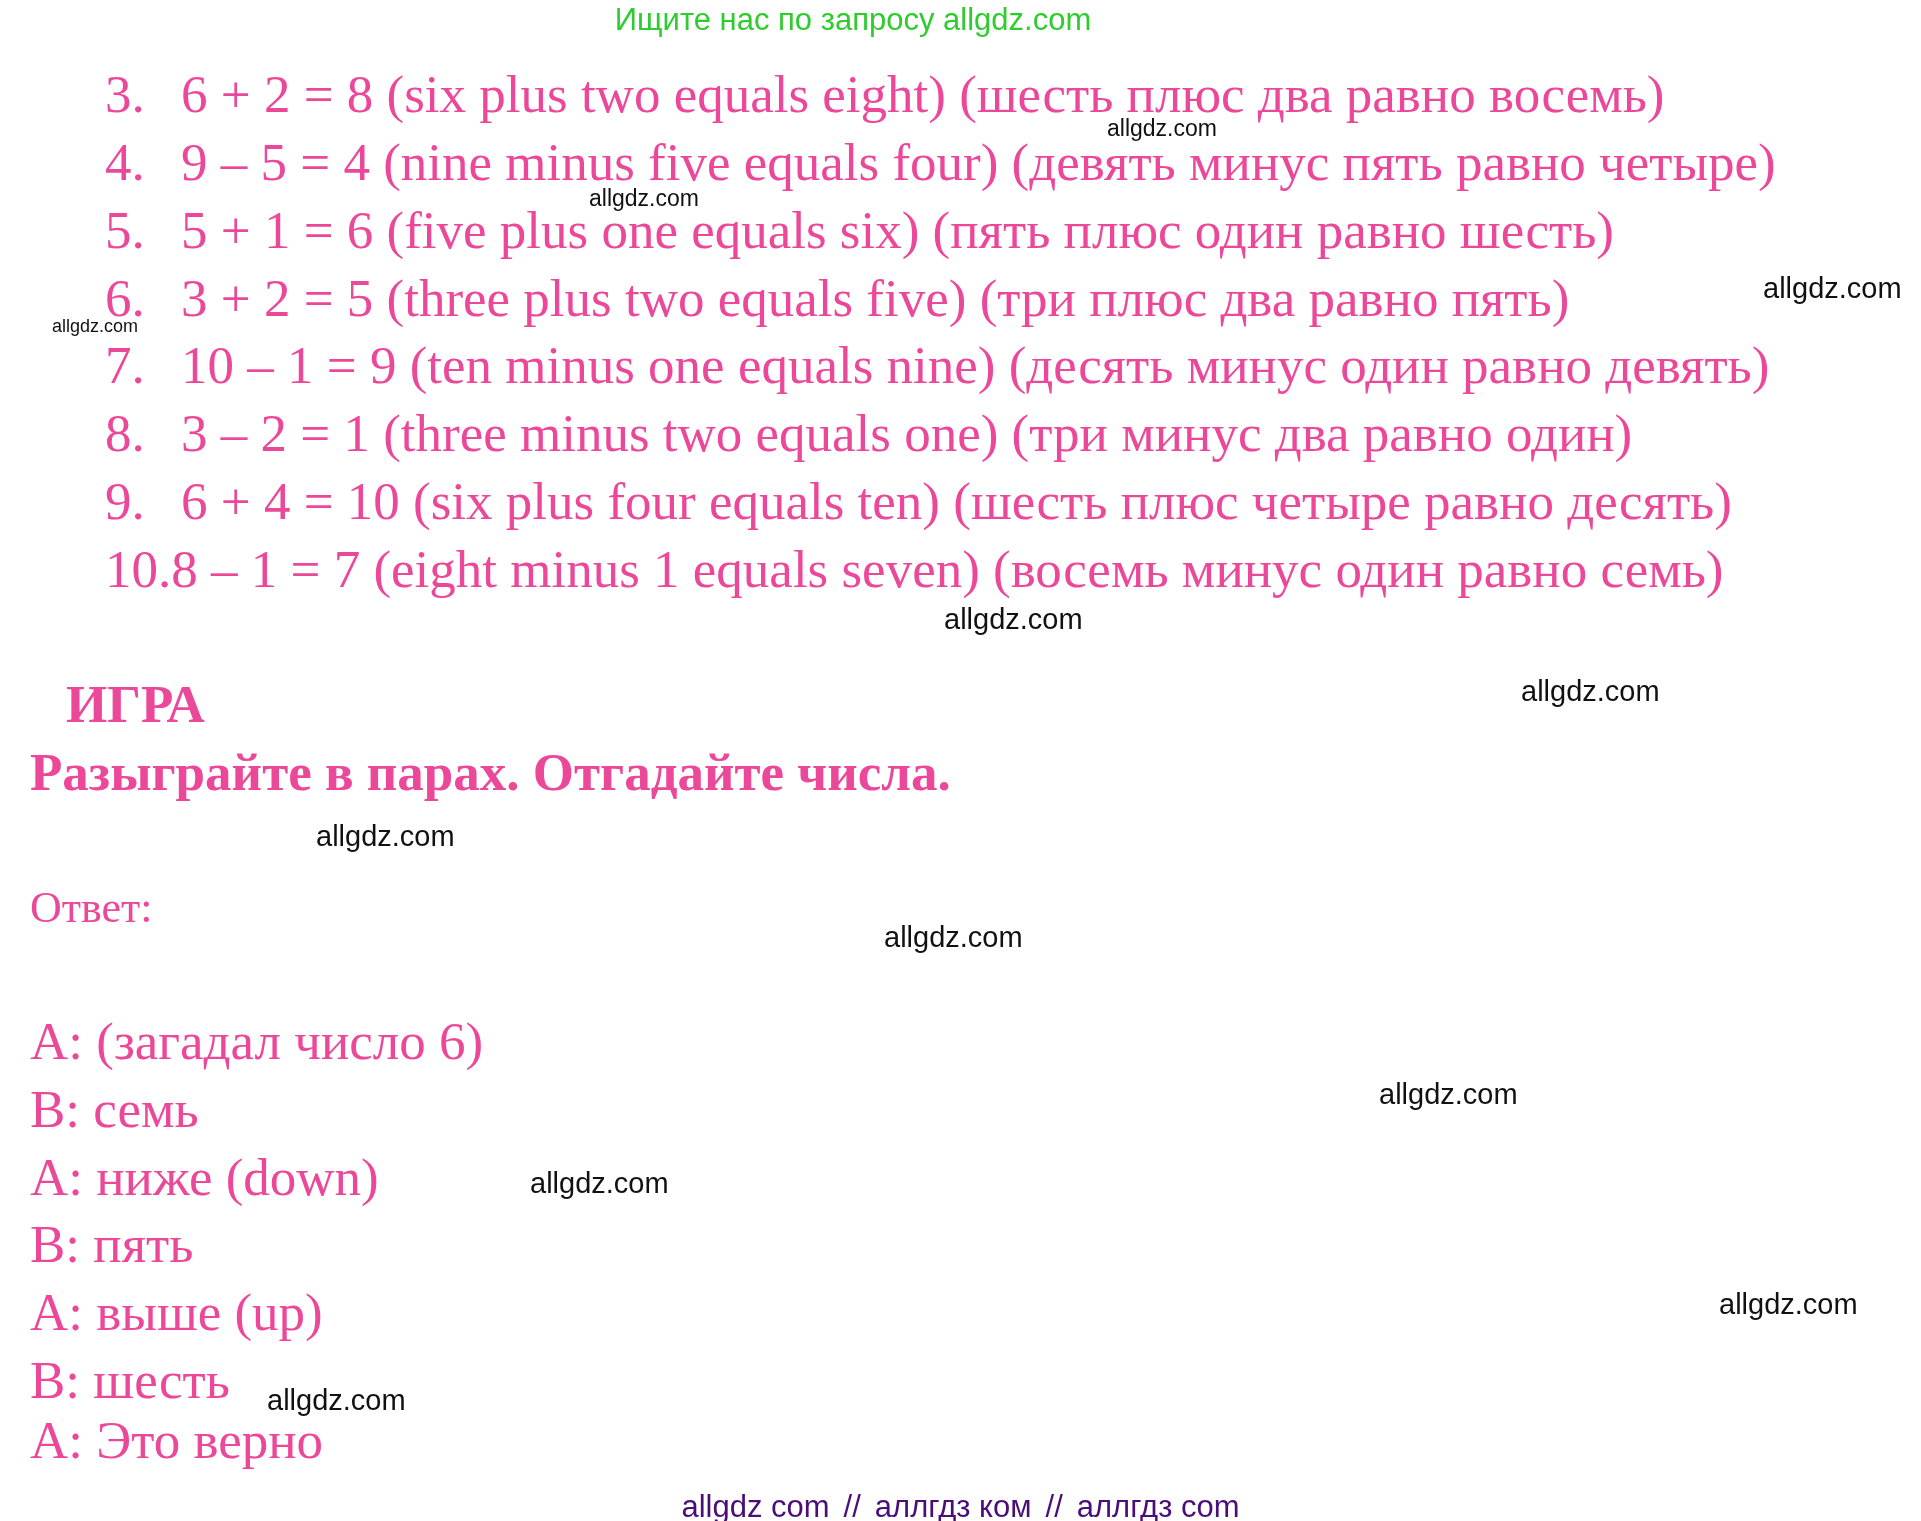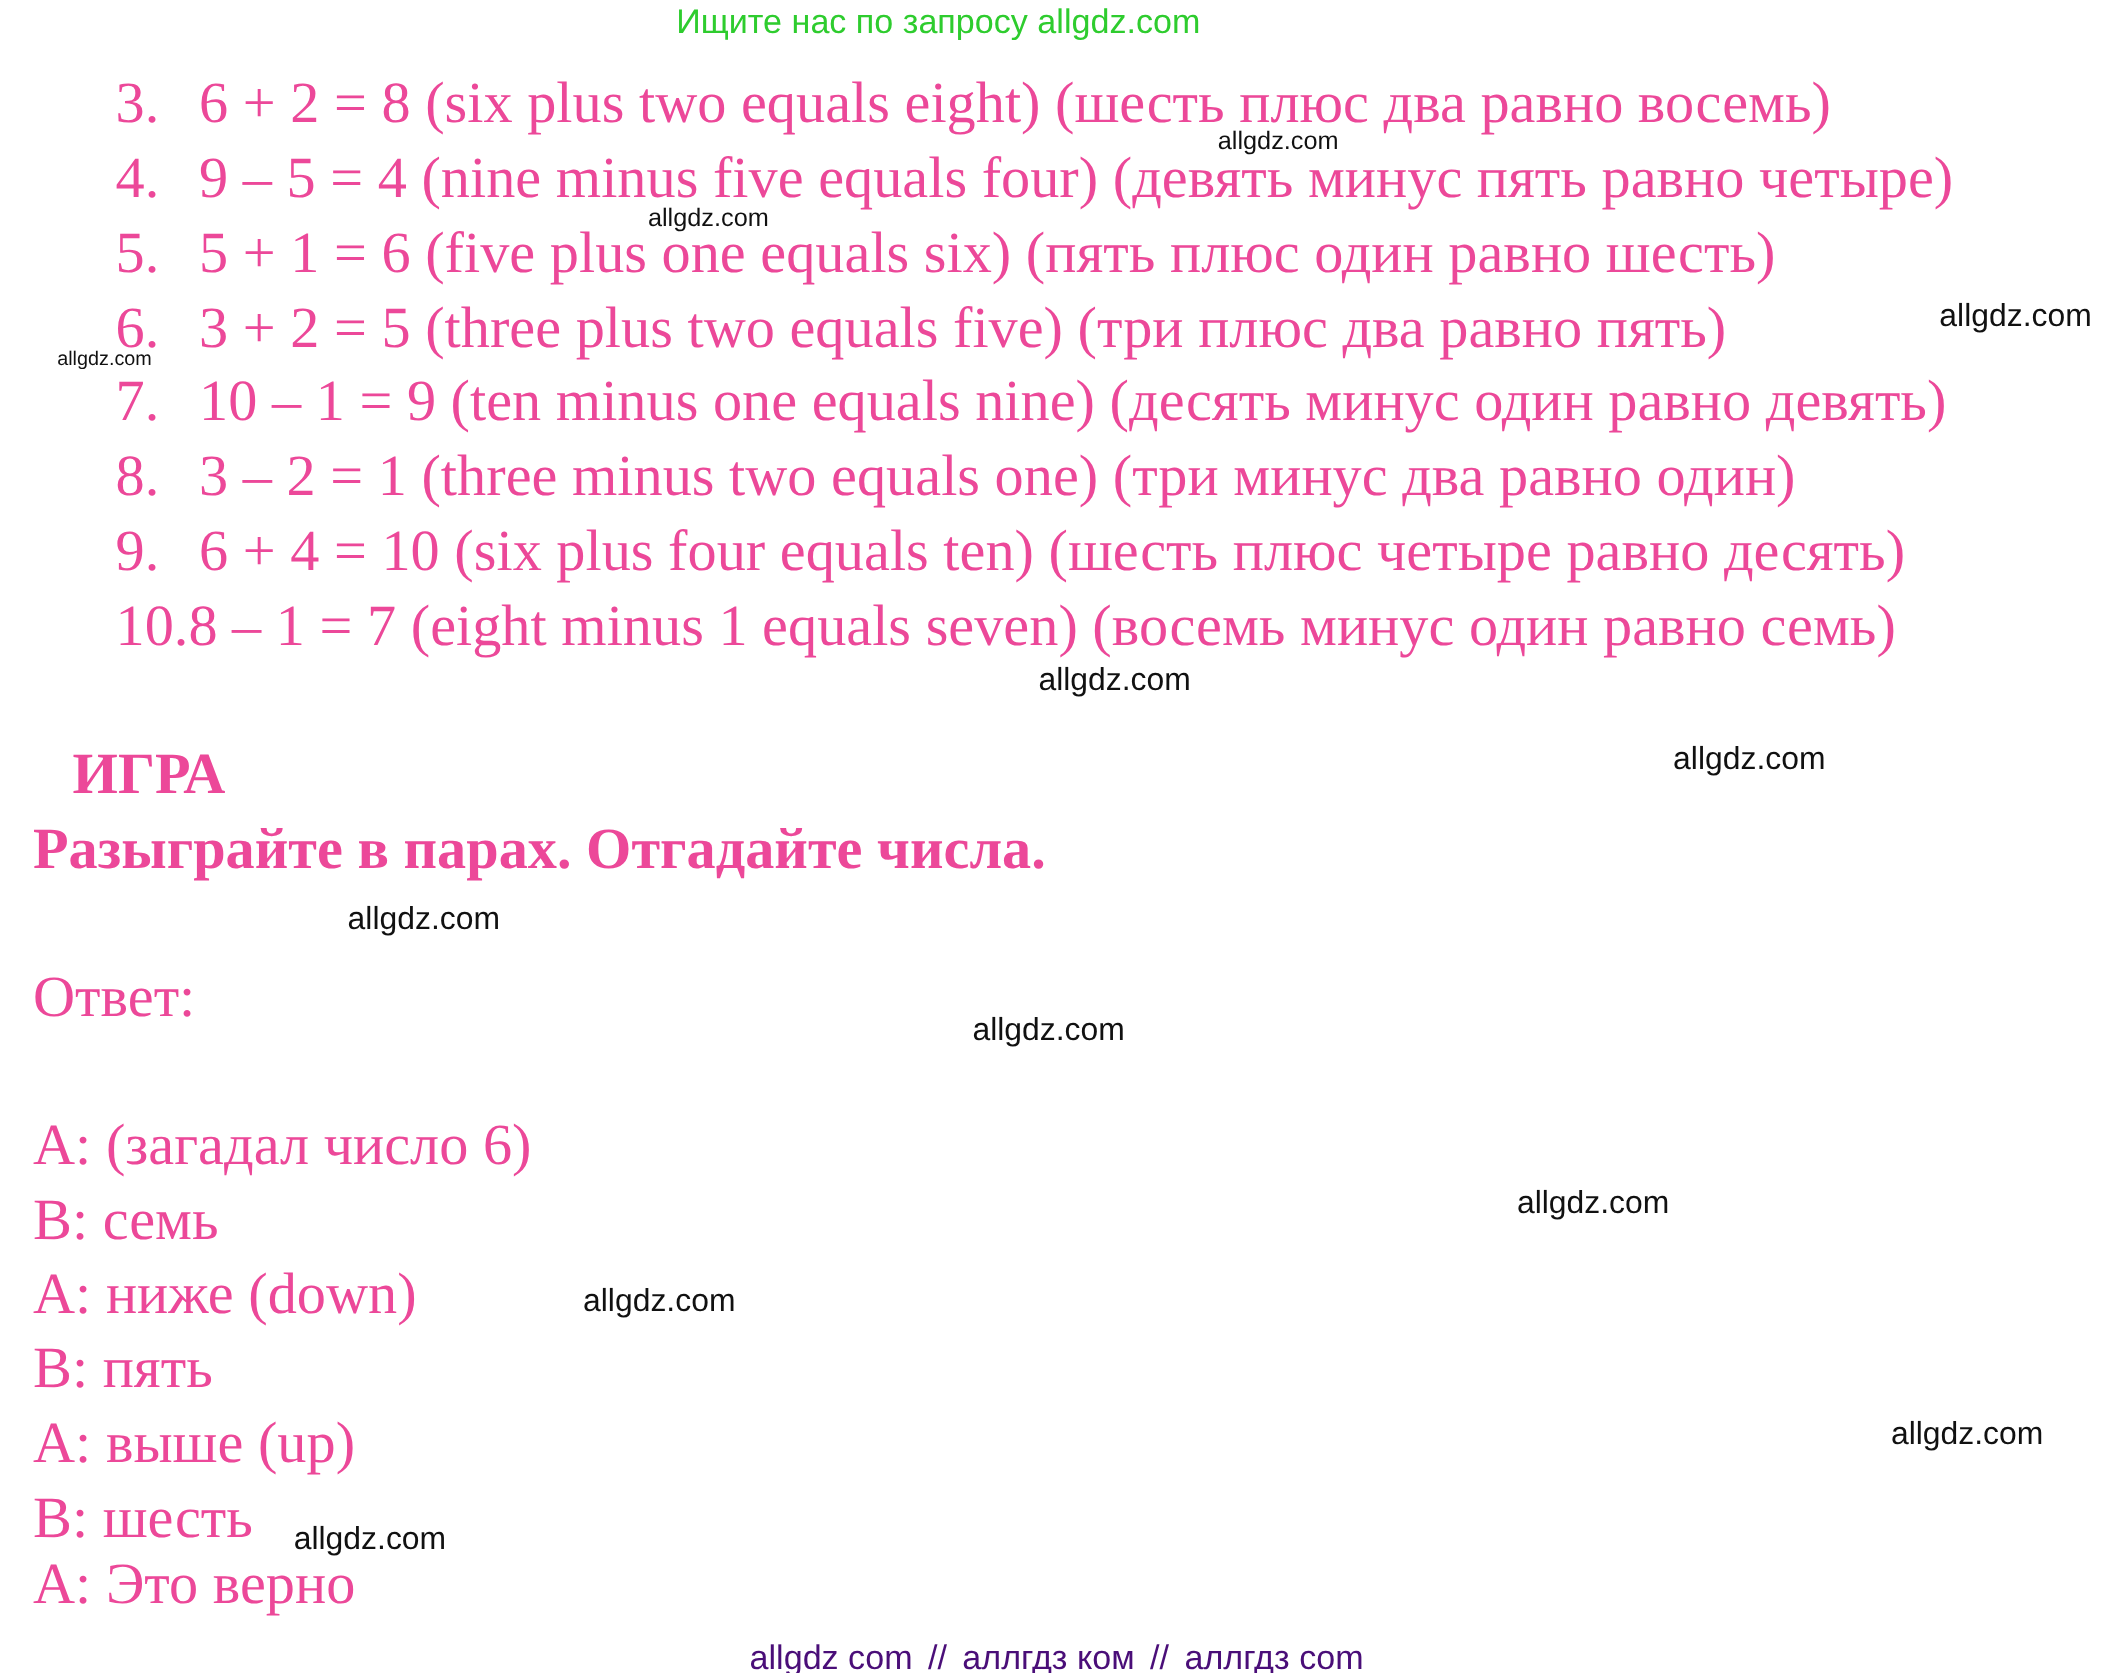--- a/index.html
+++ b/index.html
@@ -7,21 +7,21 @@
   .serif { font-family: "Liberation Serif", "DejaVu Serif", serif; color:#ec4899; }
   .sans { font-family: "Liberation Sans", "DejaVu Sans", sans-serif; }
   .abs { position:absolute; white-space:nowrap; }
   #top-banner { left:0; width:1706px; top:2px; text-align:center; font-size:31px; color:#2ecc2e; }
   .list-line { left:105px; font-size:53px; line-height:60px; transform:translateY(-50%); }
   .list-line .num { display:inline-block; width:76px; }
   .wm { font-size:29px; color:#111; transform:translateY(-50%); }
   .wm.small { font-size:18px; }
   #game-title { left:30px; top:704px; transform:translateY(-50%); font-size:53px; font-weight:bold;margin-left:36px; }
   #game-instruction { left:30px; top:772px; transform:translateY(-50%); font-size:53px; font-weight:bold; }
-  #answer-label { left:30px; top:907px; transform:translateY(-50%); font-size:53px; }
+  #answer-label { left:30px; top:907px; transform:translateY(-50%); font-size:44px; }
   .dlg { left:30px; font-size:53px; line-height:60px; transform:translateY(-50%); }
   #footer { left:0; width:1921px; top:1507px; transform:translateY(-50%); text-align:center; font-size:31px; color:#4a0e78; }
   #footer .sep { padding:0 14px; }
 </style>
 </head>
 <body>
 
 <div id="top-banner" class="abs sans">Ищите нас по запросу allgdz.com</div>
 
 <div>

